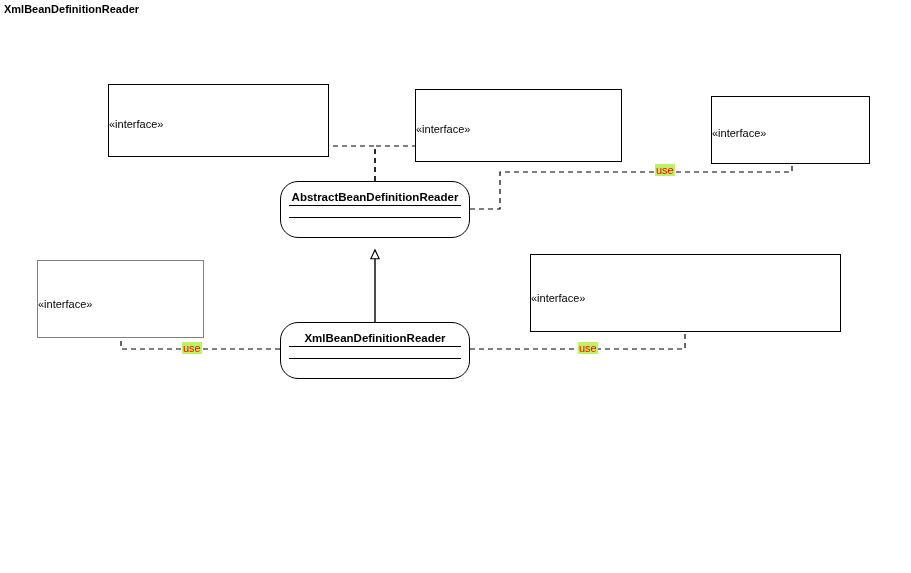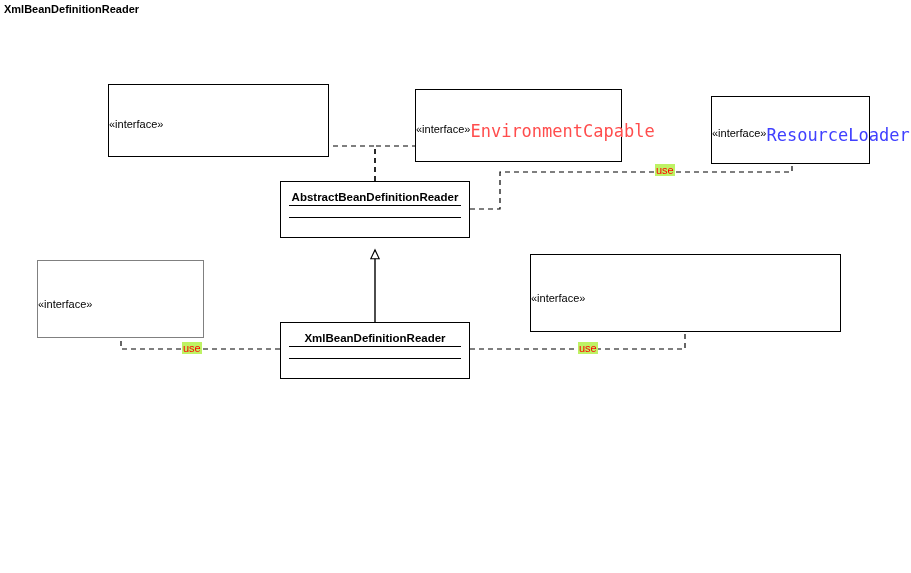--- a/index.html
+++ b/index.html
@@ -75,20 +75,21 @@
     letter-spacing: 0px;
   }
   .iface-name.red { color: #ff4d4d; }
   .iface-name.blue { color: #4040ff; }
 
   
   .class-node {
     display: flex;
     flex-direction: column;
     padding: 8px;
+    border-radius: 18px;
   }
   .class-title {
     font-size: 11.5px;
     font-weight: bold;
     color: #000000;
     text-align: center;
     display: flex;
     align-items: center;
     justify-content: center;
     border-bottom: 1.5px solid #000000;
@@ -153,26 +154,24 @@
   <div class="edge-label" style="left:655px; top:164px;">use</div>
   <div class="edge-label" style="left:182px; top:342px;">use</div>
   <div class="edge-label" style="left:578px; top:342px;">use</div>
 
   <div class="node iface-node" style="left:108px; top:40px; width:221px; height:73px;">
     <div class="stereotype" style="margin-top:6px;">«interface»</div>
   </div>
 
   <div class="node iface-node" style="left:415px; top:45px; width:207px; height:73px;">
     <div class="stereotype" style="margin-top:6px;">«interface»</div>
-    <div class="iface-name red" style="margin-top:10px;">EnvironmentCapable</div>
   </div>
 
   <div class="node iface-node" style="left:711px; top:52px; width:159px; height:68px;">
     <div class="stereotype" style="margin-top:6px;">«interface»</div>
-    <div class="iface-name blue" style="margin-top:9px;">ResourceLoader</div>
   </div>
 
   <div class="node iface-node gray-border" style="left:37px; top:216px; width:167px; height:78px;">
     <div class="stereotype" style="margin-top:9px;">«interface»</div>
   </div>
 
   <div class="node iface-node" style="left:530px; top:210px; width:311px; height:78px;">
     <div class="stereotype" style="margin-top:9px;">«interface»</div>
   </div>
 

